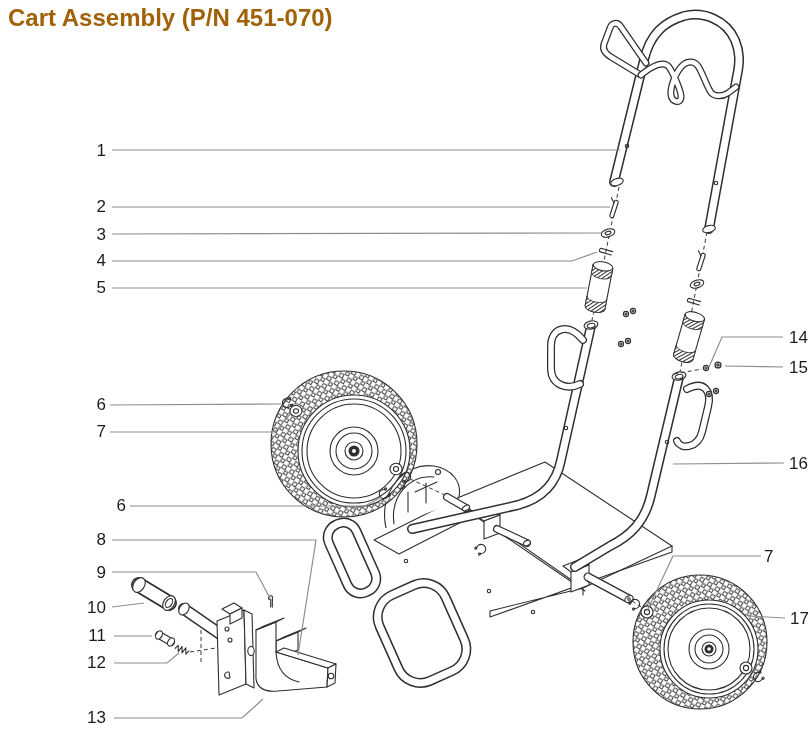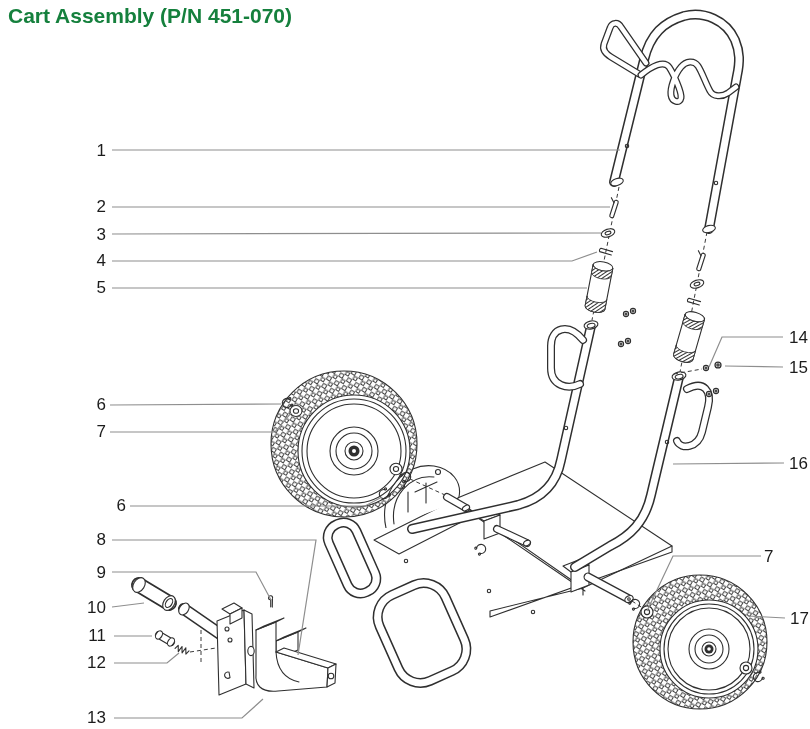--- a/index.html
+++ b/index.html
@@ -1,18 +1,18 @@
 <!DOCTYPE html>
 <html><head>
 <meta charset="utf-8">
 <style>
   html,body{margin:0;padding:0;background:#fff;}
   #stage{position:relative;width:810px;height:729px;background:#fff;overflow:hidden;
          font-family:"Liberation Sans",sans-serif;}
-  #title{position:absolute;left:8px;top:4px;font-size:21px;font-weight:bold;color:#15803d;
+  #title{position:absolute;left:8px;top:4px;font-size:24px;font-weight:bold;color:#a16207;
          letter-spacing:0px;margin:0;}
   svg{position:absolute;left:0;top:0;}
   .to{fill:none;stroke:#2f2f2f;stroke-linejoin:round;stroke-linecap:round;}
   .ti{fill:none;stroke:#ffffff;stroke-linejoin:round;stroke-linecap:round;}
   .ln{fill:none;stroke:#2f2f2f;stroke-width:1.1;stroke-linejoin:round;stroke-linecap:round;}
   .fw{fill:#ffffff;stroke:#2f2f2f;stroke-width:1.1;stroke-linejoin:round;}
   .dk{fill:#2f2f2f;stroke:none;}
   .dash{fill:none;stroke:#3a3a3a;stroke-width:1;stroke-dasharray:4 3;}
   .leader{fill:none;stroke:#8e8e8e;stroke-width:1.2;}
   .lbl{font-family:"Liberation Sans",sans-serif;font-size:17px;fill:#1c1c1c;}

